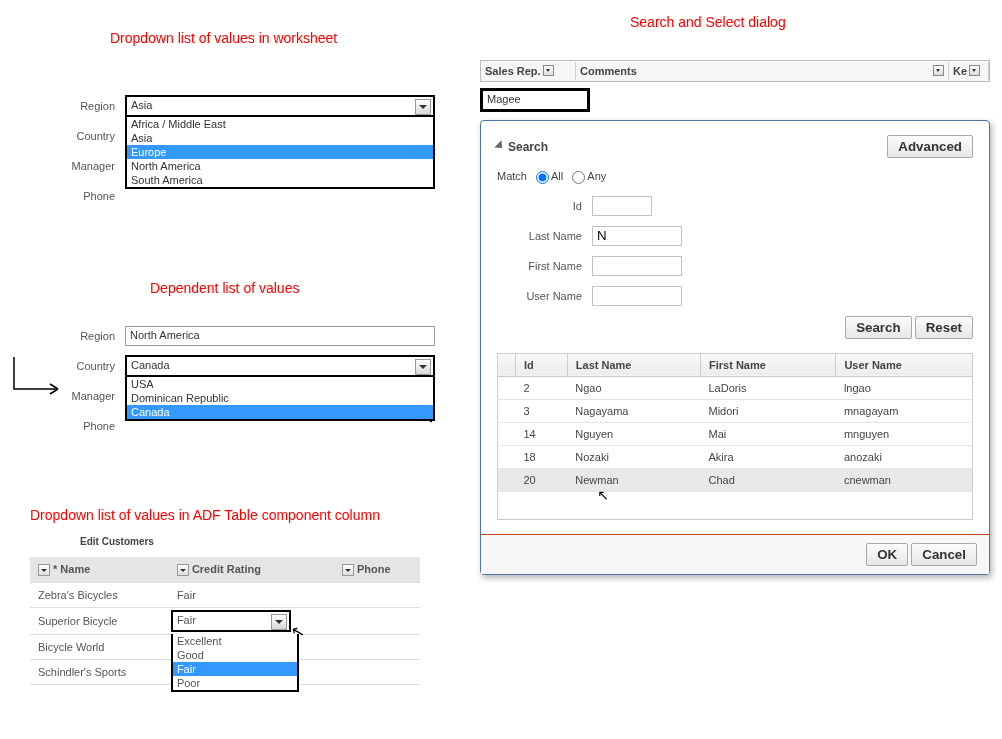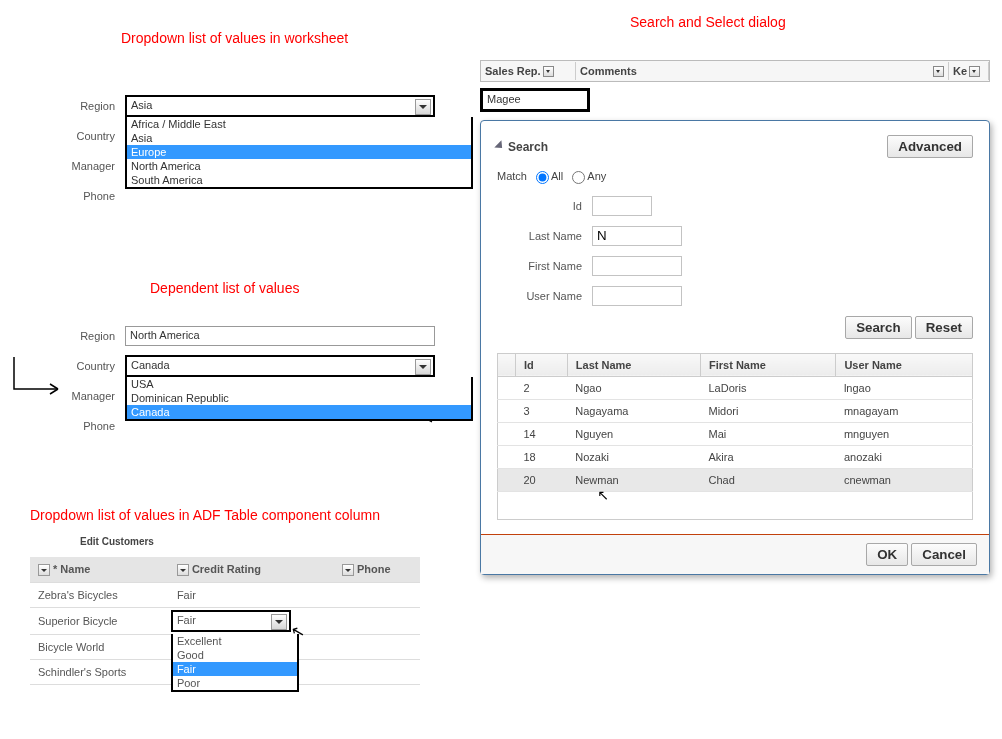--- a/index.html
+++ b/index.html
@@ -50,21 +50,21 @@
       border-right: 4px solid transparent;
       border-top: 4px solid #333;
     }
     .dropdown-list {
       position: absolute;
       top: 22px;
       left: 0;
       border: 2px solid #000;
       border-top: none;
       background: #fff;
-      width: 348px;
+      width: 310px;
       z-index: 10;
     }
     .dropdown-item { padding: 1px 4px; cursor: default; }
     .dropdown-item.selected { background: #3399ff; color: #fff; }
     .cursor-arrow {
       position: absolute;
       font-size: 16px;
       color: #000;
       pointer-events: none;
       transform: rotate(-15deg);
@@ -128,21 +128,21 @@
       background:#fff;
       border:2px solid #000;
       border-top:none;
       width:128px;
       z-index:5;
     }
     
     
     .right-panel { position: absolute; top: 60px; left: 480px; width: 510px; }
     .col-header-row { display:flex; border:1px solid #bbb; background:#f6f6f6; height:22px; align-items:center;}
-    .col-header-cell { padding:3px 4px; font-weight:bold; color:#444; border-right:1px solid #ccc; display:flex; align-items:center;}
+    .col-header-cell { padding:3px 4px; font-weight:bold; color:#444; border-right:1px solid #ccc; display:flex; align-items:flex-start;}
     .mini-dd { width:11px;height:11px; border:1px solid #888; background:linear-gradient(#fff,#ddd); margin-left:2px; position:relative;}
     .mini-dd::after{content:"";position:absolute;left:2px;top:3px;border-left:2px solid transparent;border-right:2px solid transparent;border-top:3px solid #333;}
     .magee-input { border:3px solid #000; width:110px; height:24px; padding:2px 4px; margin-top:6px; display:inline-block;}
     
     .dialog {
       border:1px solid #4a78a4;
       border-radius:4px;
       background:#fff;
       margin-top:8px;
       box-shadow: 2px 3px 6px rgba(0,0,0,0.3);
@@ -221,21 +221,21 @@
       border-top:1px solid #c2410c;
       padding:8px 12px;
       text-align:right;
       background:#f7f7f7;
     }
     .cursor2{ font-size:14px; color:#000; }
   </style>
 </head>
 <body>
 
-<div class="red-label" style="top:30px;left:110px;margin-left:11px;">Dropdown list of values in worksheet</div>
+<div class="red-label" style="top:30px;left:110px;">Dropdown list of values in worksheet</div>
 <div class="red-label" style="top:280px;left:150px;">Dependent list of values</div>
 <div class="red-label" style="top:507px;left:30px;">Dropdown list of values in ADF Table component column</div>
 <div class="red-label" style="top:14px;left:630px;">Search and Select dialog</div>
 
 <div class="section1">
   <div class="form-row">
     <div class="form-label">Region</div>
     <div class="form-field-box">
       <div class="dropdown-input">
         <span>Asia</span>

